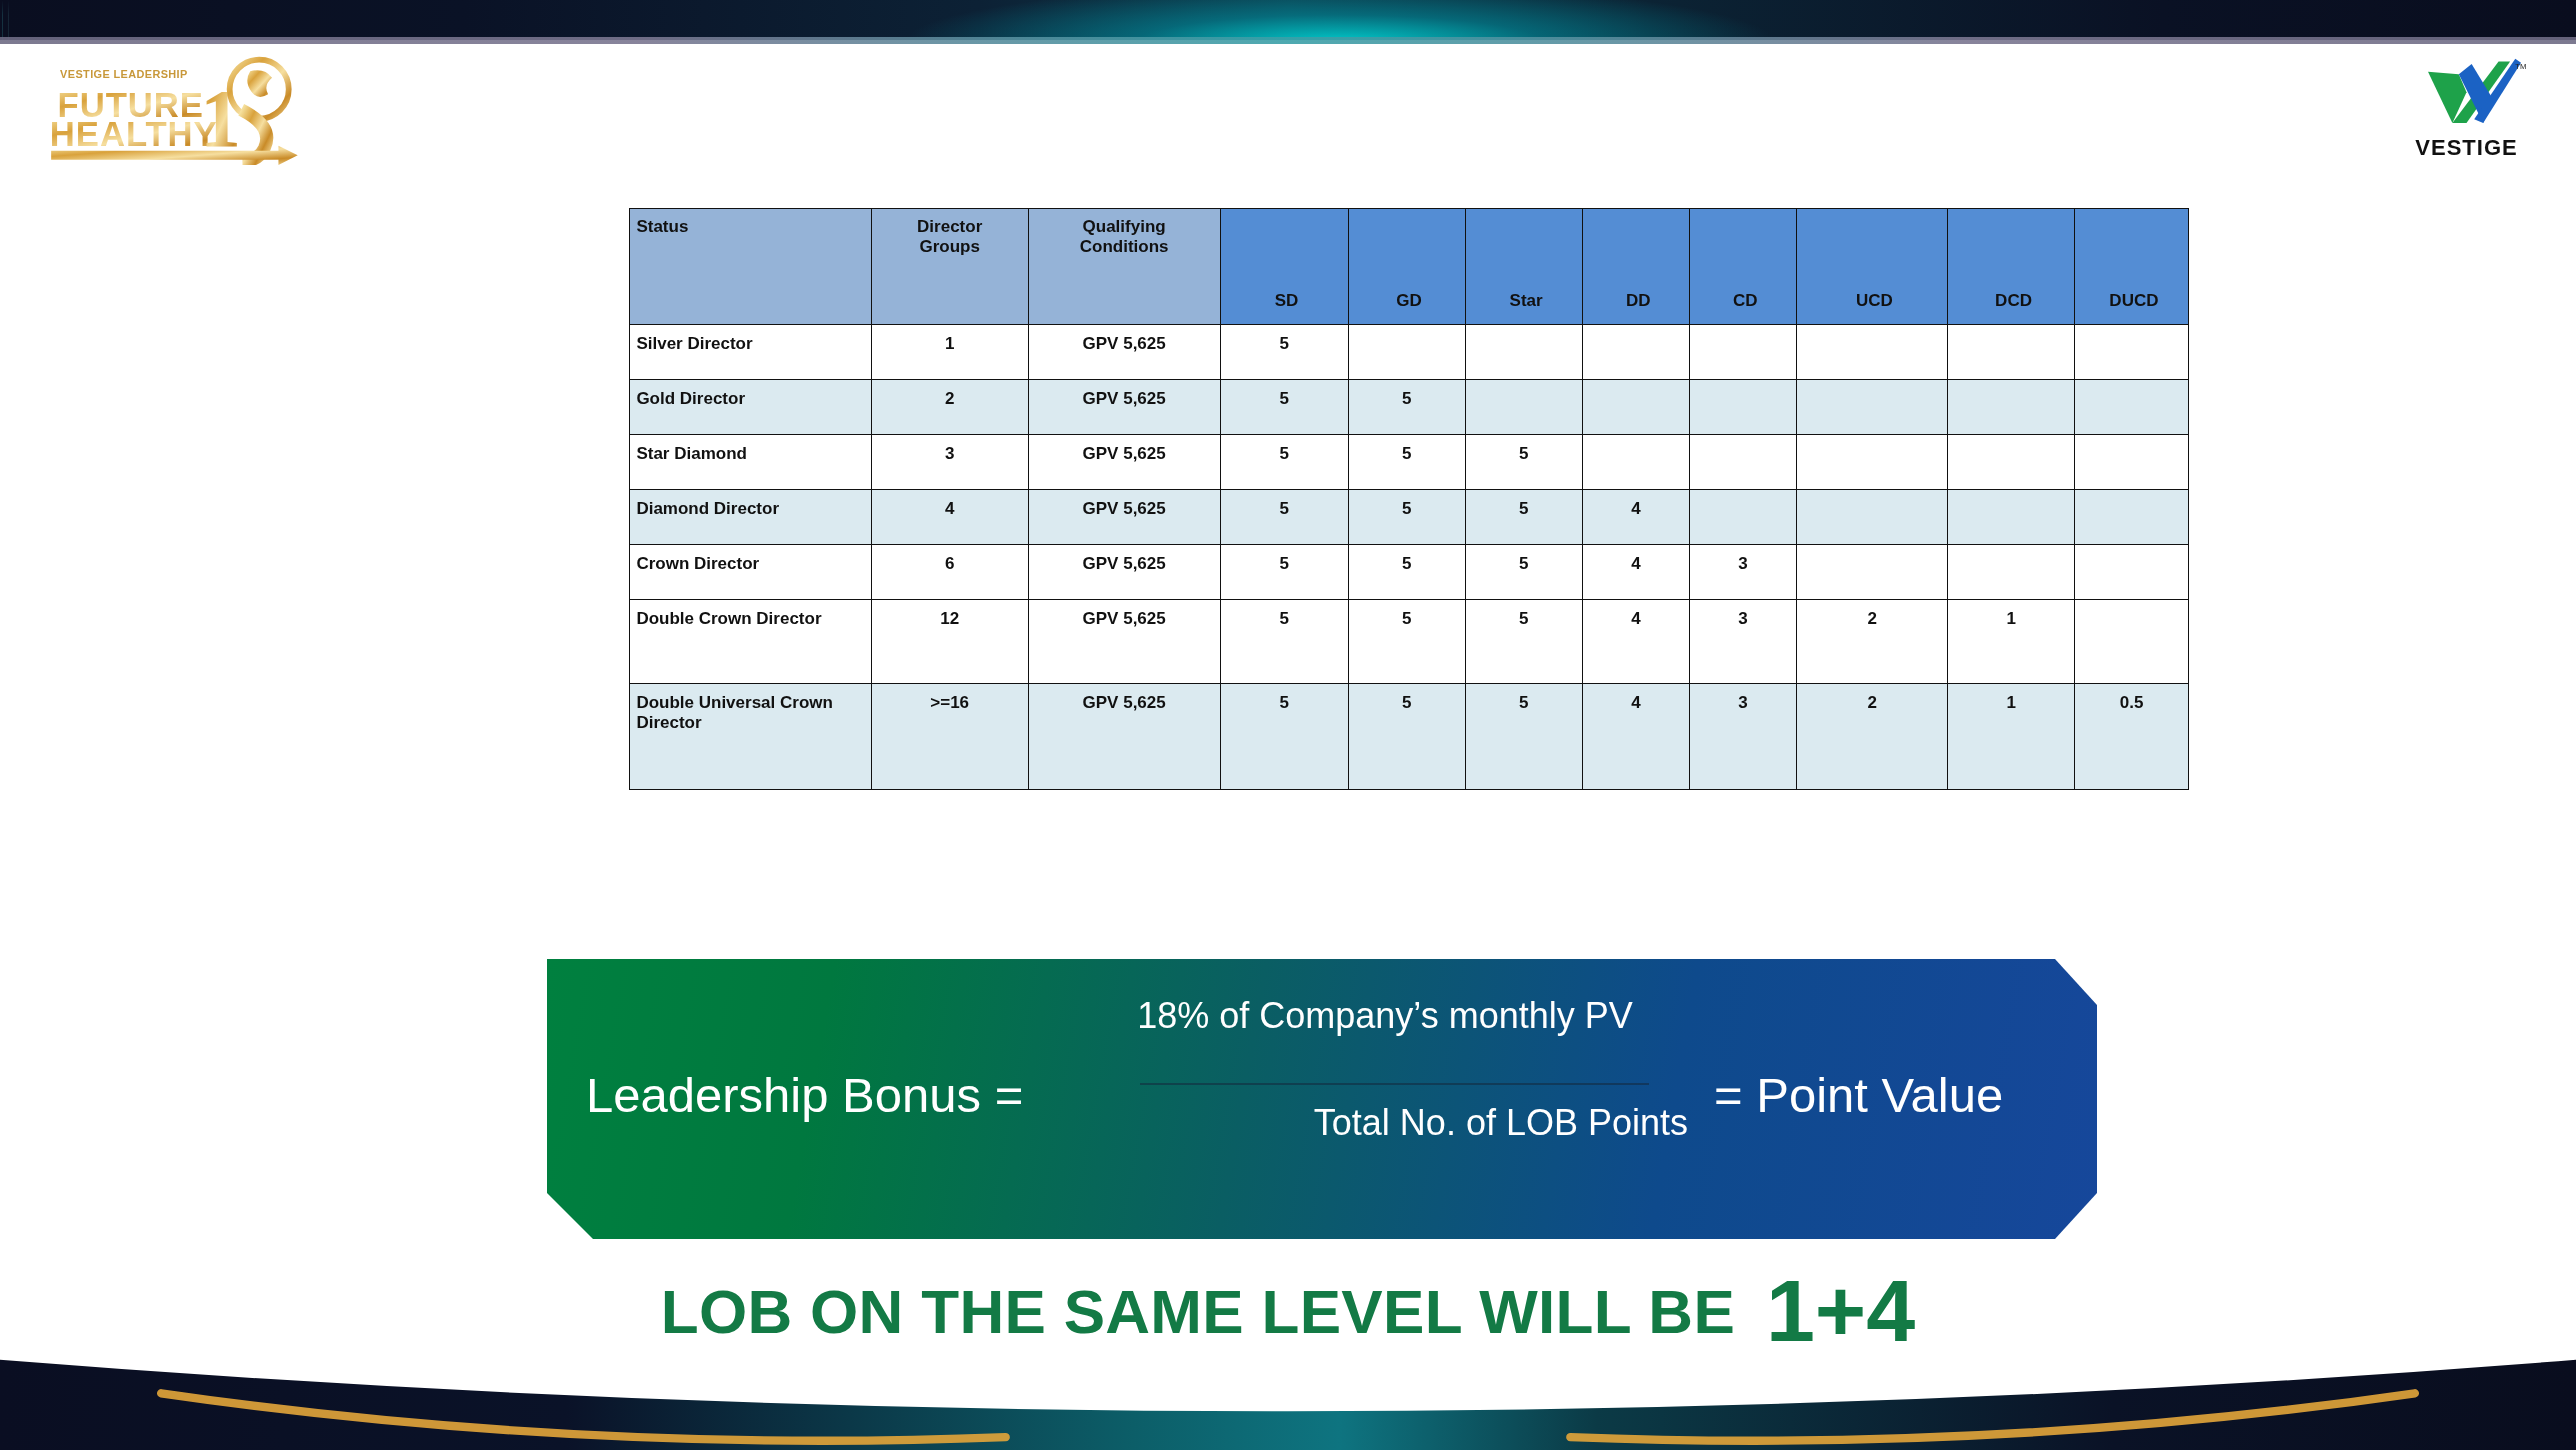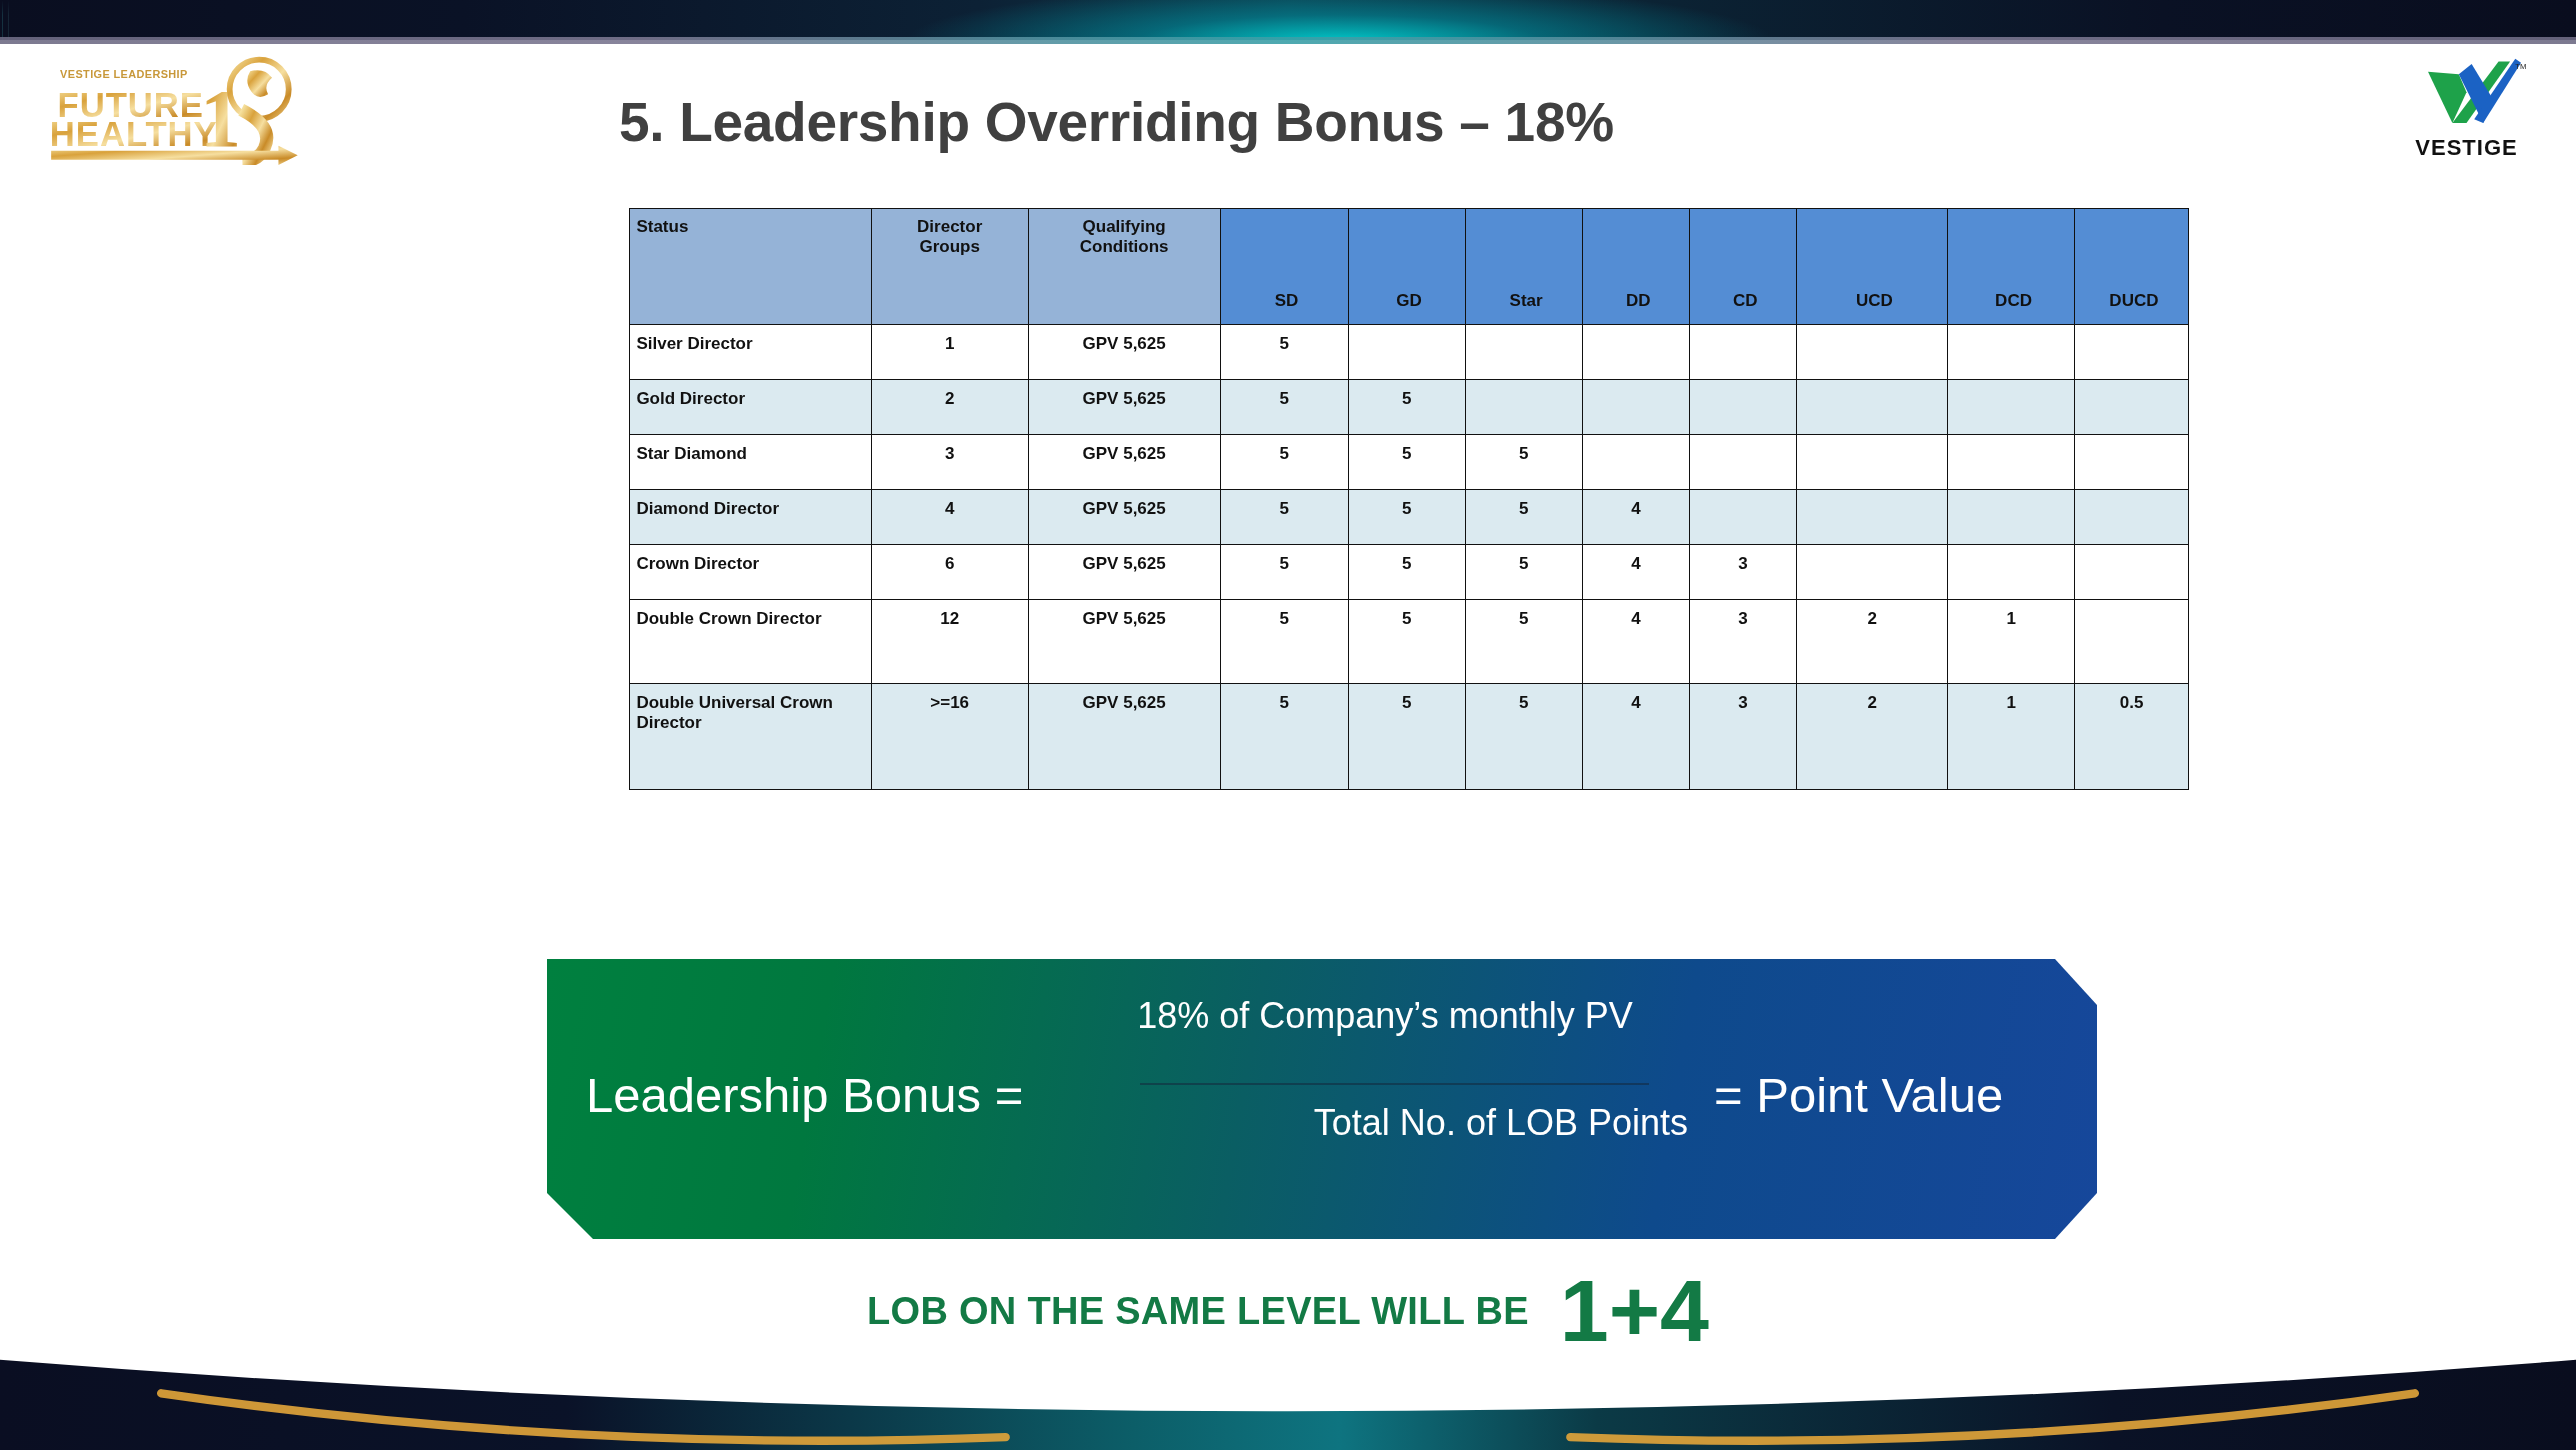--- a/index.html
+++ b/index.html
@@ -101,21 +101,21 @@
   .bn-right {
     position: absolute; left: 1167px; top: 108px; color: #fff;
     font-family: "Liberation Sans", sans-serif; font-size: 49px; white-space: nowrap;
   }
 
   
   .lob-line {
     position: absolute; left: 0; top: 1260px; width: 2576px; text-align: center;
     font-family: "Liberation Sans", sans-serif; font-weight: bold; color: #137A45;
   }
-  .lob-line .txt { font-size: 38px; letter-spacing: 0.3px; vertical-align: middle; margin-top: 45px; }
+  .lob-line .txt { font-size: 62px; letter-spacing: 0.3px; vertical-align: middle; margin-top: 45px; }
   .lob-line .big { font-size: 88px; margin-left: 28px; vertical-align: middle; }
 </style>
 </head>
 <body>
 
 <div id="slide">
 
   <div class="topbar">
     <div class="streaks"></div>
   </div>
@@ -147,21 +147,20 @@
     <svg width="129" height="77" viewBox="0 0 200 120">
       <path d="M40 26 L78 106 L100 58 L88 30 Z" fill="#1EA24A"></path>
       <path d="M78 106 L150 10 L168 10 L100 106 Z" fill="#1EA24A"></path>
       <path d="M88 30 L126 106 L142 70 L108 14 Z" fill="#1B62C4"></path>
       <path d="M126 106 L185 12 L176 6 L112 100 Z" fill="#1B62C4"></path>
       <text x="176" y="22" font-family="Liberation Sans, sans-serif" font-size="12" fill="#222">TM</text>
     </svg>
     <div class="vestige-name">VESTIGE</div>
   </div>
 
-  <div class="title">5. Leadership Overriding Bonus – 18%</div>
 
   <div class="tbl-wrap">
     <table class="lob">
       <colgroup>
         <col style="width:219px">
           <col style="width:142px">
           <col style="width:174px">
         <col style="width:116px">
           <col style="width:106px">
           <col style="width:106px">

